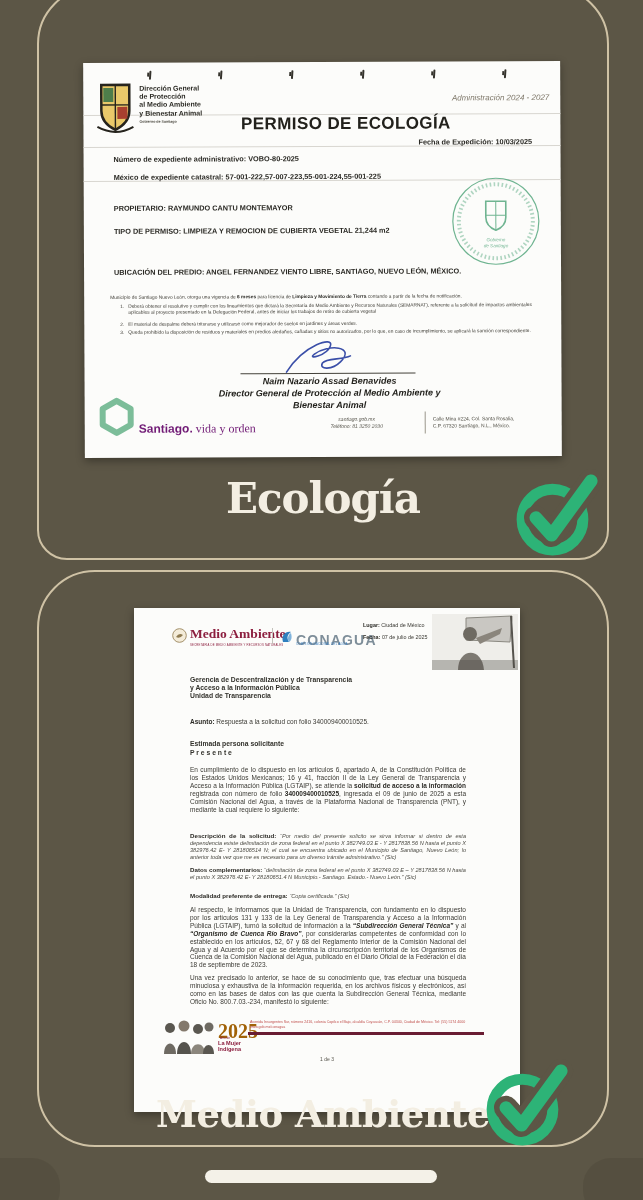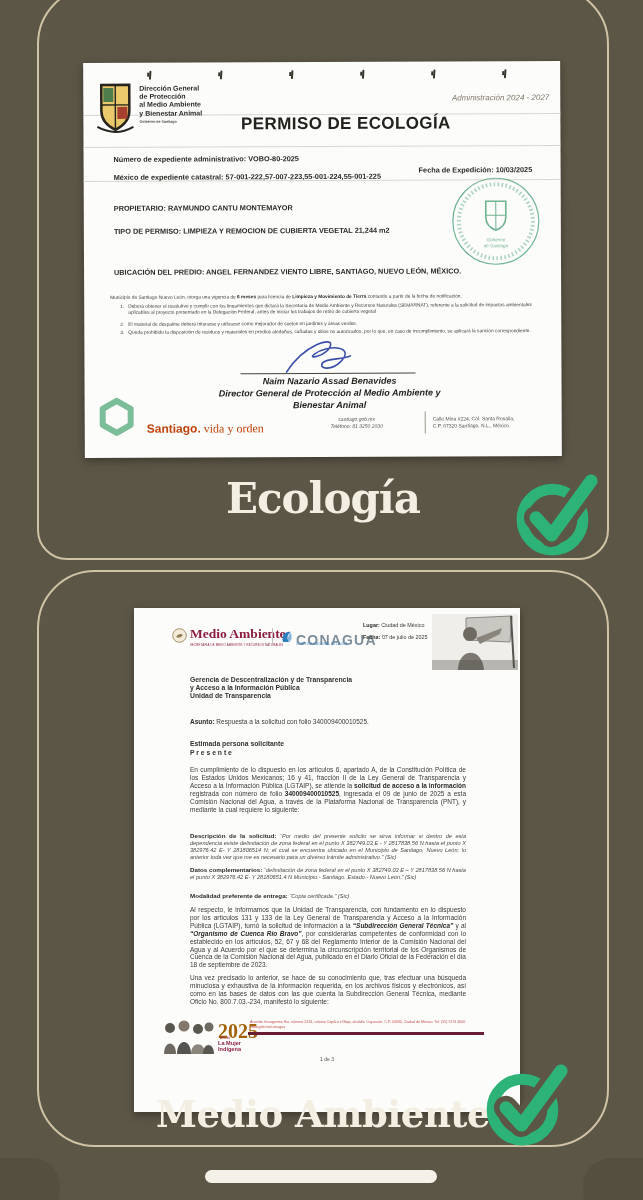--- a/index.html
+++ b/index.html
@@ -20,21 +20,21 @@
   
   .org{font-size:7px;font-weight:bold;color:#2a2923;line-height:8.2px;}
   .orgsub{font-size:3.6px;color:#4a483f;}
   .admin{font-family:Liberation Sans, sans-serif;font-style:italic;font-size:8px;color:#7f786a;}
   .d1title{font-size:17px;font-weight:bold;color:#22211c;letter-spacing:.4px;}
   .field{font-size:7.3px;font-weight:bold;color:#2b2a25;}
   .tiny{font-size:4.8px;color:#3c3a33;line-height:6px;}
   .tiny b{color:#2b2a25;}
   .cond{display:flex;gap:4px;}
   .signname{font-size:9px;font-weight:bold;font-style:italic;color:#23221d;text-align:center;}
-  .brand{font-size:12px;color:#c2410c;margin-left:8px;}
+  .brand{font-size:12px;color:#701a75;}
   .brand b{font-weight:bold;}
   .brand .serif{font-family:"Liberation Serif",serif;}
   .foot5{font-size:5px;color:#55534a;line-height:6.5px;}
   
   .ma-brand{font-family:"Liberation Serif",serif;font-weight:bold;font-size:13.5px;color:#8c1f3f;}
   .ma-sub{font-size:2.8px;color:#8c1f3f;letter-spacing:.2px;}
   .conagua{font-size:14px;color:#7e8e99;letter-spacing:1.2px;font-weight:bold;}
   .conagua-sub{font-size:2.8px;color:#3a7fc1;letter-spacing:.3px;}
   .lf{font-size:5.4px;color:#3a3933;}
   .lf b{color:#2b2a25;}
@@ -95,21 +95,21 @@
     <div class="orgsub">Gobierno de Santiago</div>
   </div>
 
   <div class="abs admin" style="left:300px;top:32px;width:166px;text-align:right;">Administración 2024 - 2027</div>
 
   <div class="abs d1title" style="left:90px;top:52px;width:345px;text-align:center;">PERMISO DE ECOLOGÍA</div>
 
   <div class="abs field" style="left:30px;top:92px;">
     <span>Número de expediente administrativo: </span><span>VOBO-80-2025</span>
   </div>
-  <div class="abs field" style="left:335px;top:104px;">
+  <div class="abs field" style="left:335px;top:76px;">
     <span>Fecha de Expedición: </span><span>10/03/2025</span>
   </div>
   <div class="abs field" style="left:30px;top:110px;">
     <span>México de expediente catastral: </span><span>57-001-222,57-007-223,55-001-224,55-001-225</span>
   </div>
 
   <svg class="abs" style="left:366px;top:114px;opacity:.85;" width="92" height="92" viewBox="0 0 92 92">
     <circle cx="46" cy="46" r="43" fill="none" stroke="#57a87f" stroke-width="1.2"></circle>
     <circle cx="46" cy="46" r="37" fill="none" stroke="#57a87f" stroke-width="4" stroke-dasharray="1.6 2.4" opacity=".55"></circle>
     <path d="M36,26 h20 v16 c0,7 -5,11 -10,13 c-5,-2 -10,-6 -10,-13 Z" fill="none" stroke="#57a87f" stroke-width="1.6"></path>

